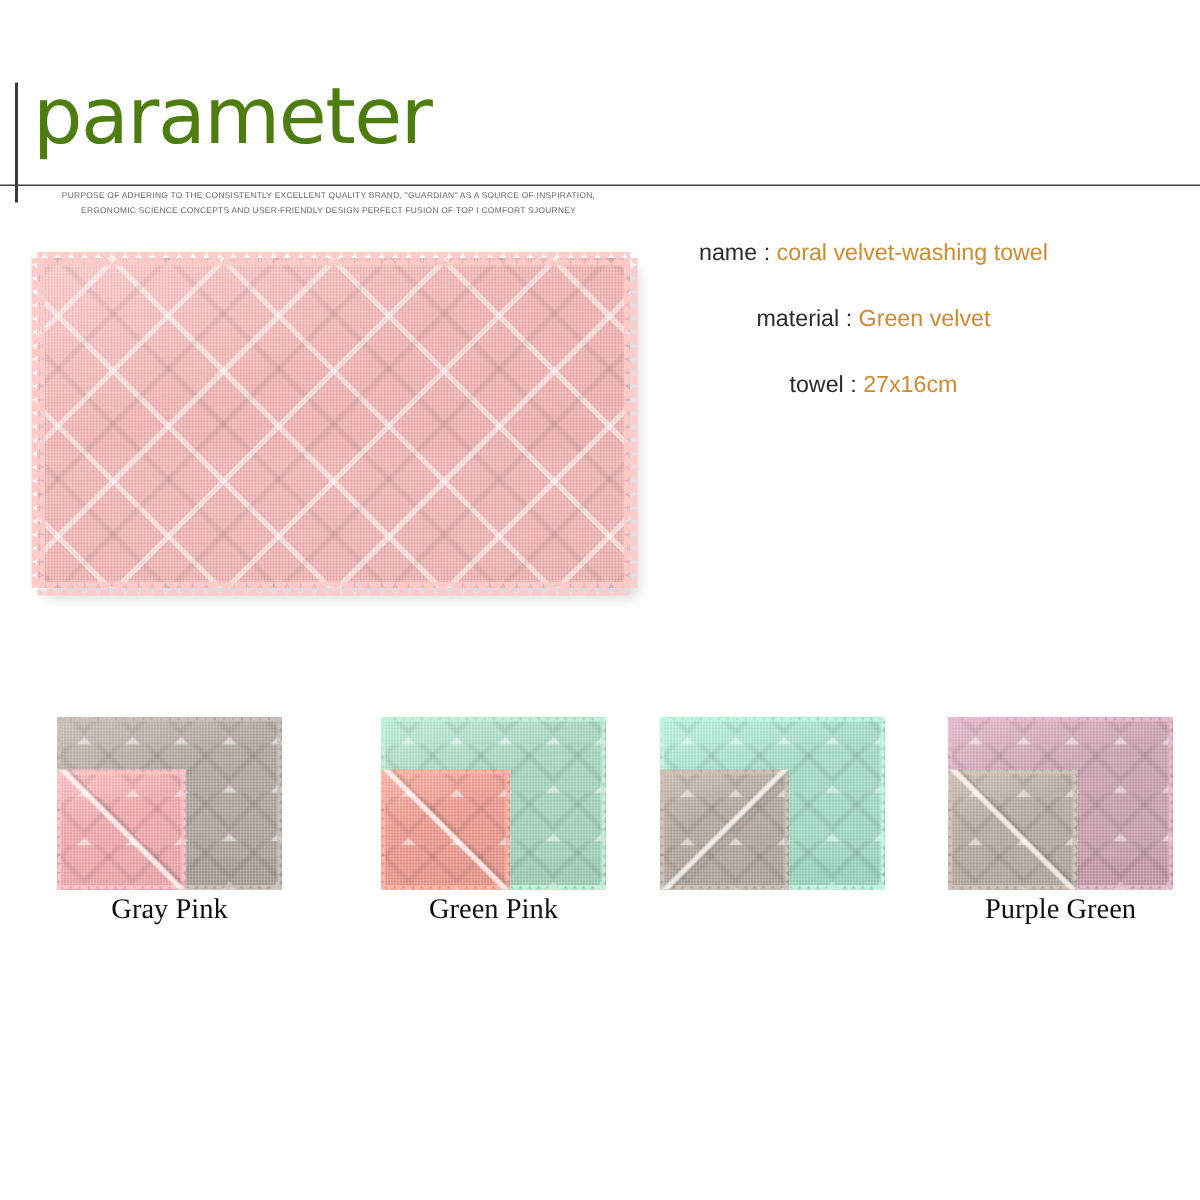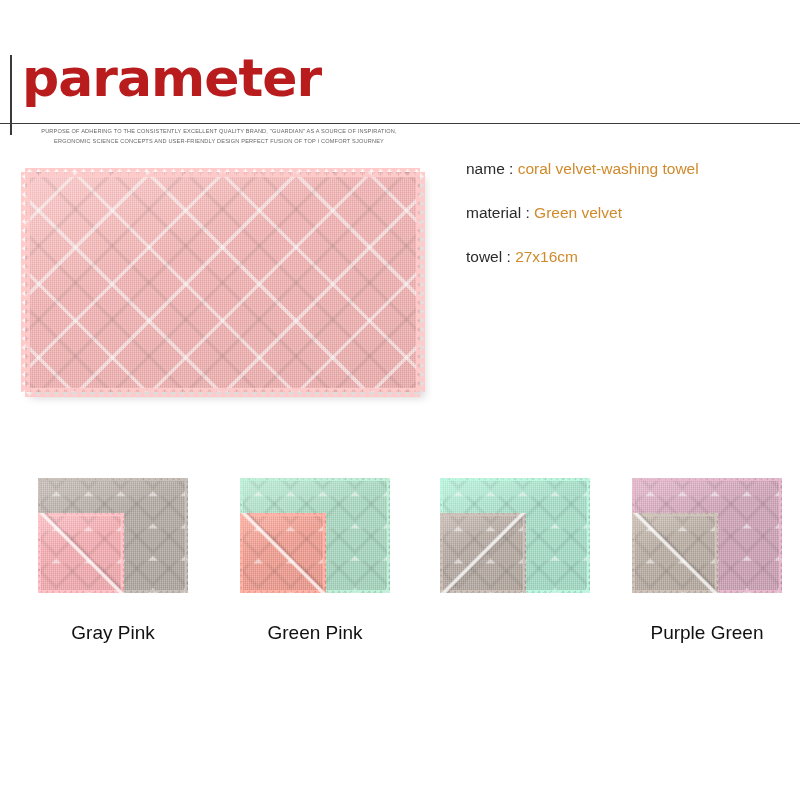--- a/index.html
+++ b/index.html
@@ -8,24 +8,24 @@
     background:#ffffff;
     font-family:"Liberation Sans", sans-serif;
     overflow:hidden;
     position:relative;
   }
   .page{position:relative;width:800px;height:800px;}
 
   
   .title{
     position:absolute;left:22px;top:52px;
-    font-size:52px;font-weight:bold;
+    font-size:52px;font-weight:normal;
     letter-spacing:-1px;
     line-height:1;
-    color:#b91c1c;
+    color:#4d7c0f;
     font-family:"DejaVu Sans", sans-serif;
   }
   .vrule{
     position:absolute;left:10px;top:55px;width:2px;height:80px;
     background:#3a3a3a;
   }
   .hrule{
     position:absolute;left:0;top:123px;width:800px;height:1px;
     background:#3d3d3d;
   }
@@ -33,21 +33,21 @@
     position:absolute;left:24px;top:127px;width:390px;
     font-size:5.6px;line-height:1.75;
     letter-spacing:.18px;
     color:#666;
     text-align:center;
     font-family:"Liberation Sans", sans-serif;
   }
 
   
   .specs{position:absolute;left:466px;top:160px;}
-  .spec-row{margin-bottom:26px;font-size:15.5px;white-space:nowrap;}
+  .spec-row{margin-bottom:26px;font-size:15.5px;white-space:nowrap;text-align:center;}
   .spec-label{color:#2b2b2b;}
   .spec-sep{color:#2b2b2b;}
   .spec-value{color:#d08a2c;}
 
   
   .towel{position:absolute;}
   .cloth{
     position:absolute;inset:0;
     overflow:hidden;
   }
@@ -94,23 +94,22 @@
   .sw-fold{
     position:absolute;left:0;bottom:0;width:86px;height:80px;
     overflow:hidden;
   }
   .fold-tri{
     position:absolute;inset:0;
   }
   .sw-label{
     position:absolute;top:118px;left:0;width:100%;
     text-align:center;font-size:19px;color:#111;
-    font-family:Liberation Sans, sans-serif;
+    font-family:Liberation Serif, serif;
     white-space:nowrap;
-    margin-top:26px;
   }
 </style>
 </head>
 <body>
 
 <div class="page">
 
   <div class="vrule"></div>
   <div class="title">parameter</div>
   <div class="hrule"></div>
@@ -177,21 +176,21 @@
             </div>
             <div class="scallop top" style="background: radial-gradient(circle, rgb(255, 195, 200) 0px, rgb(255, 195, 200) 2.6px, rgba(0, 0, 0, 0) 3px) left -3px top -3px / 6px 6px repeat; top: -3px; height: 6px;"></div>
             <div class="scallop bottom" style="background: radial-gradient(circle, rgb(255, 195, 200) 0px, rgb(255, 195, 200) 2.6px, rgba(0, 0, 0, 0) 3px) left -3px bottom -3px / 6px 6px repeat; bottom: -3px; height: 6px;"></div>
             <div class="scallop left" style="background: radial-gradient(circle, rgb(255, 195, 200) 0px, rgb(255, 195, 200) 2.6px, rgba(0, 0, 0, 0) 3px) left -3px top -3px / 6px 6px repeat; left: -3px; width: 6px;"></div>
             <div class="scallop right" style="background: radial-gradient(circle, rgb(255, 195, 200) 0px, rgb(255, 195, 200) 2.6px, rgba(0, 0, 0, 0) 3px) right -3px top -3px / 6px 6px repeat; right: -3px; width: 6px;"></div>
             <div style="position: absolute; inset: 0px; background: linear-gradient(45deg, rgba(0, 0, 0, 0) 48%, rgba(255, 255, 255, 0.75) 49.5%, rgba(255, 255, 255, 0.75) 51%, rgba(0, 0, 0, 0.1) 52.5%, rgba(0, 0, 0, 0) 54%);"></div>
           </div>
         </div>
         <div class="sw-label">Gray  Pink</div>
       </div>
-      <div class="swatch" style="left: 240px; top: 478px;">
+      <div class="swatch" style="left: 254px; top: 478px;">
         <div class="sw-back" style="background: transparent;">
           <div class="shadow" style="background: rgb(166, 215, 191); border-radius: 2px;"></div>
           <div class="cloth" style="background: linear-gradient(160deg, rgb(192, 241, 217) 0%, rgb(166, 215, 191) 38%, rgb(158, 207, 183) 100%);">
             <div class="tex">
               <div class="d1" style="background-size: 32.24px 32.24px;"></div>
               <div class="d2" style="background-size: 32.24px 32.24px;"></div>
               <div class="fuzz"></div>
             </div>
           </div>
           <div class="scallop top" style="background: radial-gradient(circle, rgb(192, 241, 217) 0px, rgb(192, 241, 217) 2.6px, rgba(0, 0, 0, 0) 3px) left -3px top -3px / 6px 6px repeat; top: -3px; height: 6px;"></div>

